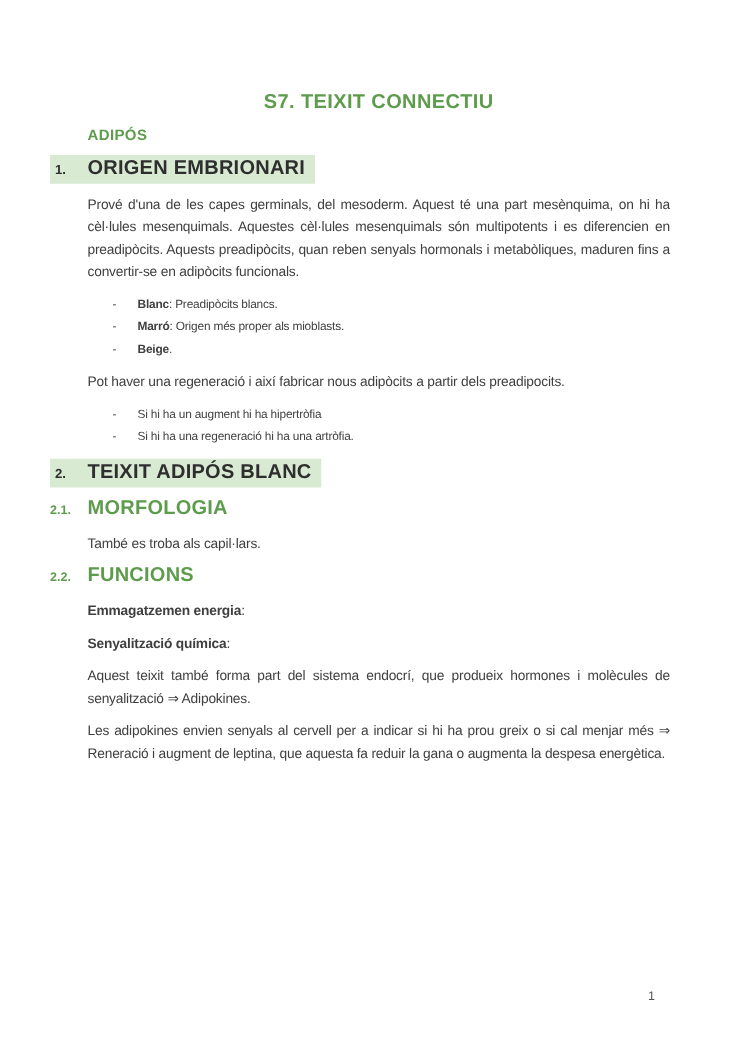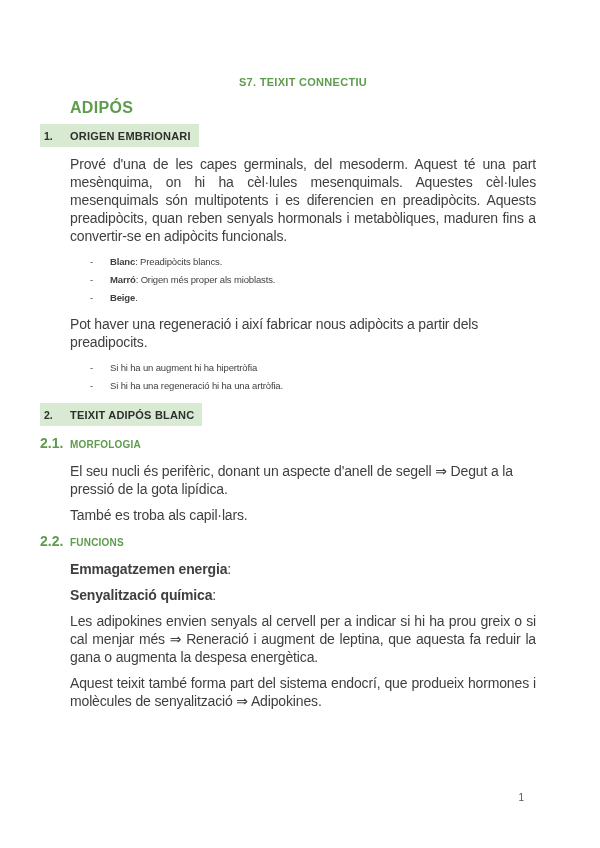--- a/index.html
+++ b/index.html
@@ -9,66 +9,66 @@
     height: 848px;
     box-sizing: border-box;
     background: #ffffff;
     padding: 72px 64px 0 70px;
     font-family: "Liberation Sans", sans-serif;
     color: var(--body_text, #3f3f3f);
     overflow: hidden;
   }
   .doc-title {
     text-align: center;
-    font-size: 11px;
+    font-size: 16px;
     font-weight: 700;
     color: var(--accent_green, #5d9c4c);
     line-height: 20px;
     margin: 0 0 8px 0;
     letter-spacing: 0.3px;
   }
   .h-adipos {
-    font-size: 16px;
+    font-size: 12px;
     font-weight: 700;
     color: var(--accent_green, #5d9c4c);
     line-height: 16px;
     margin: 8px 0;
     letter-spacing: 0.3px;
   }
   .h-num-row { margin: 8px 0 8px -30px; line-height: 18px; }
   .h-highlight {
     display: inline-block;
     background: var(--highlight_green, #d9ead3);
     padding: 2px 8px 2px 4px;
   }
   .h-num {
     display: inline-block;
     width: 26px;
     font-size: 10.5px;
     font-weight: 700;
     color: var(--number_text, #2e2e2e);
   }
   .h-label {
-    font-size: 11px;
+    font-size: 16px;
     font-weight: 700;
     color: var(--number_text, #2e2e2e);
     letter-spacing: 0.2px;
   }
   .h-sub { margin: 8px 0 8px -30px; line-height: 18px; }
   .h-sub .h-num {
     width: 30px;
-    font-size: 14px;
+    font-size: 10px;
     color: var(--accent_green, #5d9c4c);
   }
   .h-sub .h-label {
-    font-size: 10px;
+    font-size: 16px;
     color: var(--accent_green, #5d9c4c);
   }
   p.body {
-    font-size: 14px;
+    font-size: 11px;
     line-height: 18px;
     letter-spacing: -0.15px;
     margin: 8px 0;
     text-align: justify;
   }
   p.body.single { text-align: left; }
   .bi { font-weight: 700; }
   .list { margin: 8px 0 8px 20px; }
   .li {
     position: relative;
@@ -131,34 +131,33 @@
   <div class="h-num-row">
     <span class="h-highlight">
       <span class="h-num">2.</span><span class="h-label">TEIXIT ADIPÓS BLANC</span>
     </span>
   </div>
 
   <div class="h-sub">
     <span class="h-num">2.1.</span><span class="h-label">MORFOLOGIA</span>
   </div>
 
-  <p class="body single">El seu nucli és perifèric, donant un aspecte d'anell de segell ⇒ Degut a la pressió de la gota lipídica.</p>
   <p class="body single">També es troba als capil·lars.</p>
 
   <div class="h-sub">
     <span class="h-num">2.2.</span><span class="h-label">FUNCIONS</span>
   </div>
 
   <p class="body single">
     <span class="bi">Emmagatzemen energia</span><span>:</span>
   </p>
 
 
   <p class="body single">
     <span class="bi">Senyalització química</span><span>:</span>
   </p>
 
+  <p class="body">Aquest teixit també forma part del sistema endocrí, que produeix hormones i molècules de senyalització ⇒ Adipokines.</p>
   <p class="body">Les adipokines envien senyals al cervell per a indicar si hi ha prou greix o si cal menjar més ⇒ Reneració i augment de leptina, que aquesta fa reduir la gana o augmenta la despesa energètica.</p>
-  <p class="body">Aquest teixit també forma part del sistema endocrí, que produeix hormones i molècules de senyalització ⇒ Adipokines.</p>
 
   <div class="pagenum">1</div>
 
 </div>
 
 </body></html>

